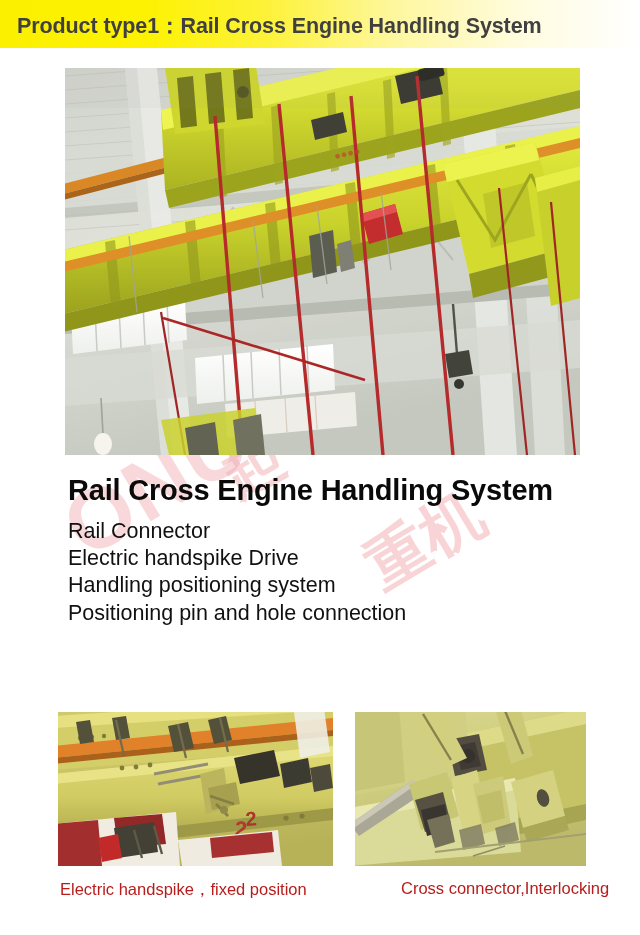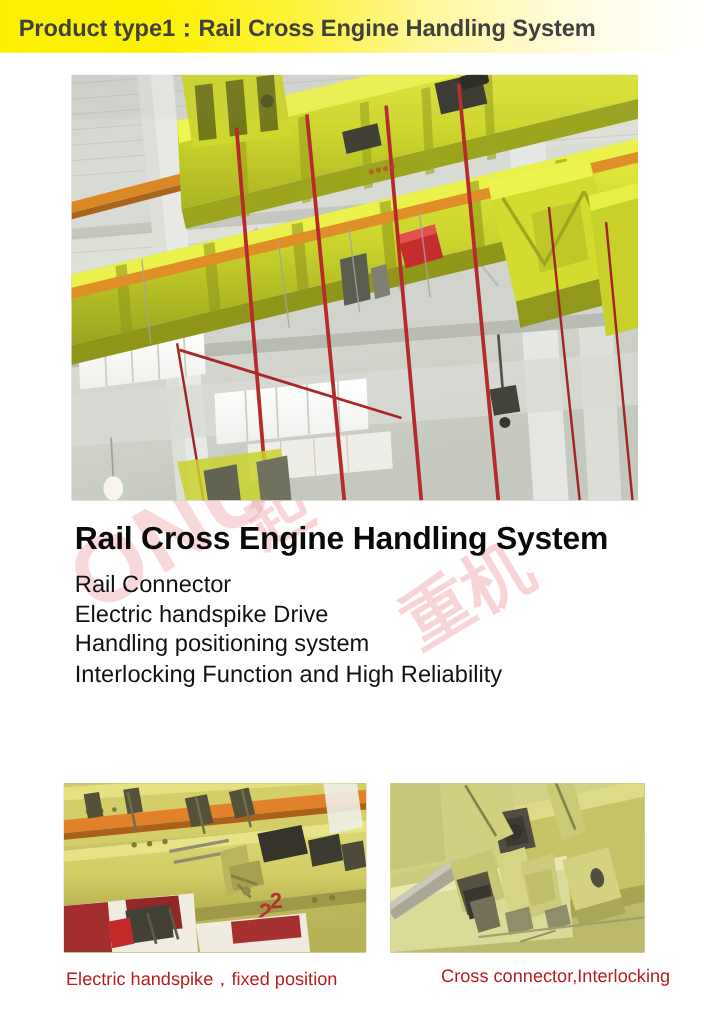--- a/index.html
+++ b/index.html
@@ -347,21 +347,21 @@
     </g>
   </svg>
 </div>
 
 <div class="product-title">Rail Cross Engine Handling System</div>
 
 <div class="feature-list">
   <div class="feature-line">Rail Connector</div>
   <div class="feature-line">Electric handspike Drive</div>
   <div class="feature-line">Handling positioning system</div>
-  <div class="feature-line">Interlocking Function and High Reliability</div>
+  <div class="feature-line">Positioning pin and hole connection</div>
 </div>
 
 <div class="thumb thumb-left">
   <svg width="275" height="154" viewBox="0 0 275 154" xmlns="http://www.w3.org/2000/svg">
     <defs>
       <linearGradient id="t1bg" x1="0" y1="0" x2="0.2" y2="1">
         <stop offset="0" stop-color="#cfc86a"></stop>
         <stop offset="0.5" stop-color="#c6c05f"></stop>
         <stop offset="1" stop-color="#b5ae52"></stop>
       </linearGradient>

